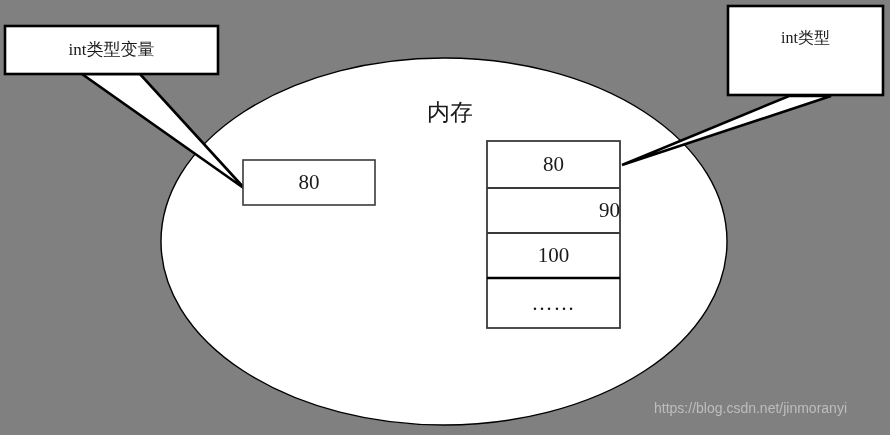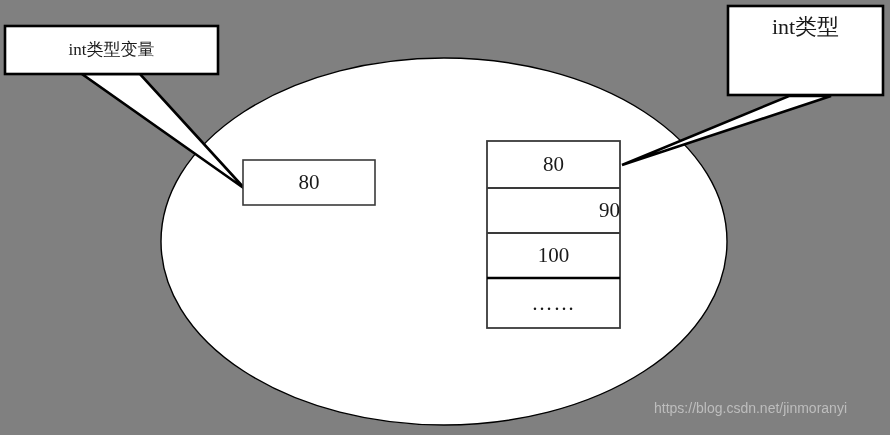--- a/index.html
+++ b/index.html
@@ -60,24 +60,24 @@
   #callout-left-text {
     left: 6px;
     top: 27px;
     width: 211px;
     height: 46px;
     line-height: 46px;
     font-size: 17px;
   }
   #callout-right-text {
     left: 729px;
-    top: 6px;
+    top: 17px;
     width: 153px;
     height: 84px;
-    font-size: 22px;
+    font-size: 16px;
     line-height: 42px;
     white-space: normal;
   }
   #callout-right-text .ln { display: block; }
   
   #watermark {
     left: 654px;
     top: 400px;
     font-family: "Liberation Sans", "DejaVu Sans", sans-serif;
     font-size: 14px;
@@ -111,20 +111,21 @@
     <line x1="487" y1="233" x2="620" y2="233" stroke="#3a3a3a" stroke-width="1.8"></line>
     <line x1="487" y1="278" x2="620" y2="278" stroke="#000000" stroke-width="2.6"></line>
   </svg>
 
   <div class="txt" id="callout-left-text">int类型变量</div>
 
   <div class="txt" id="callout-right-text">
     <span class="ln">int类型</span>
   </div>
 
+  <div class="txt" id="memory-label">内存</div>
 
   <div class="txt" id="var-value">80</div>
 
   <div class="txt cell-text" id="cell-0">80</div>
   <div class="txt cell-text" id="cell-1">90</div>
   <div class="txt cell-text" id="cell-2">100</div>
   <div class="txt cell-text" id="cell-3">……</div>
 
   <div class="txt" id="watermark">https://blog.csdn.net/jinmoranyi</div>
 

